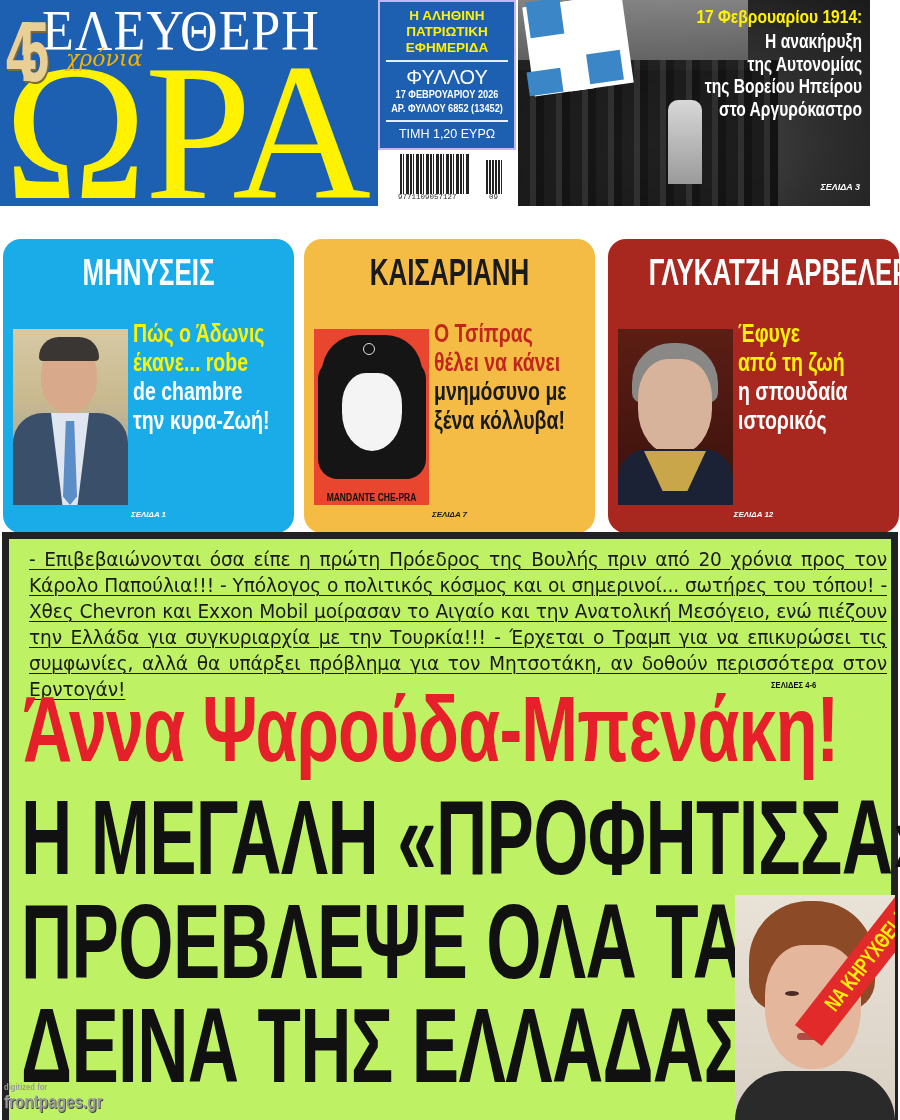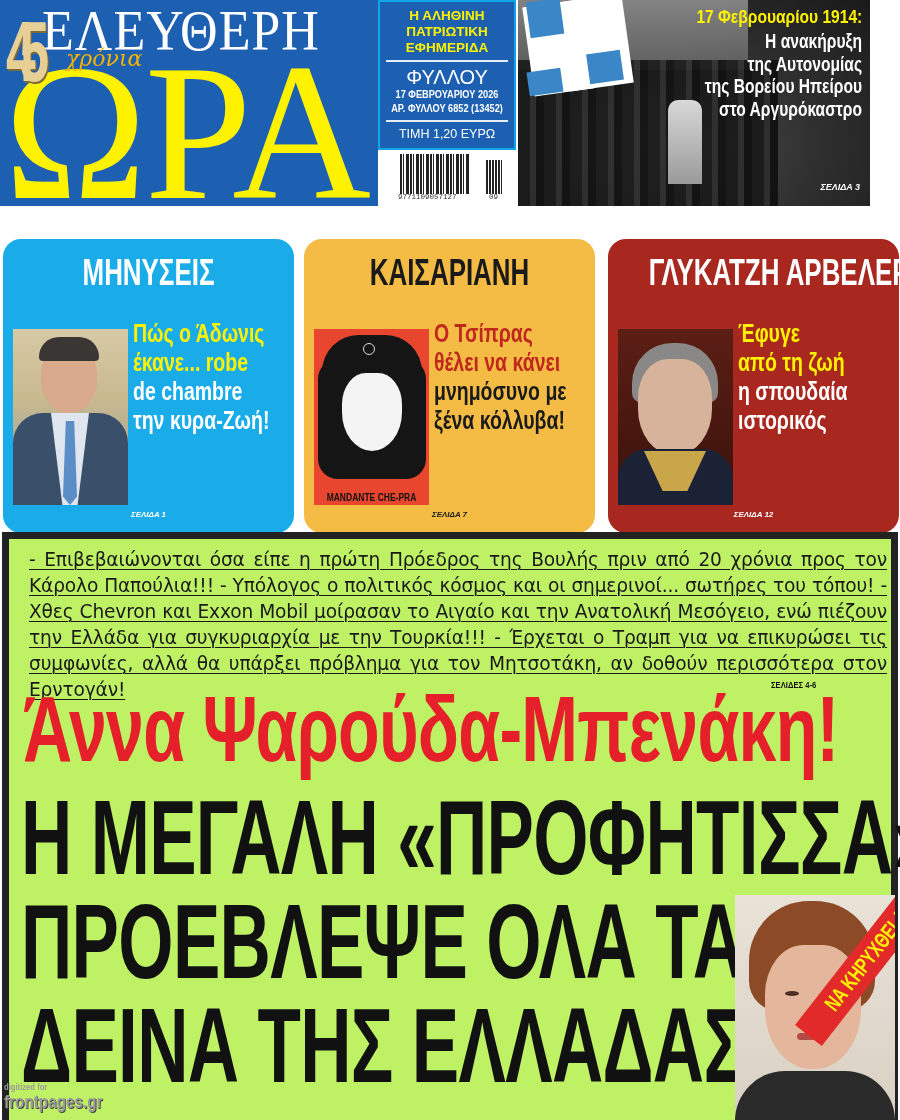--- a/index.html
+++ b/index.html
@@ -6,21 +6,21 @@
   html, body { width: 900px; height: 1120px; background: #ffffff; overflow: hidden; }
   body { position: relative; font-family: "Liberation Sans", sans-serif; }
 
   
   .masthead { position: absolute; left: 0; top: 0; width: 378px; height: 206px; background: #1d5fb0; overflow: hidden; }
   .mast-top { position: absolute; left: 42px; top: 0px; font-family: "Liberation Serif", serif; color: #ffffff; font-size: 56px; letter-spacing: 1px; line-height: 62px; transform: scaleX(0.93); transform-origin: left top; }
   .mast-main { position: absolute; left: 4px; top: 52px; font-family: "Liberation Serif", serif; color: #fff200; font-size: 196px; line-height: 160px; letter-spacing: -2px; transform: scaleX(0.98); transform-origin: left top; }
   .anniv-num { position: absolute; left: 6px; top: 8px; font-family: "Liberation Sans", sans-serif; font-weight: bold; color: #e8cf96; font-size: 86px; line-height: 86px; letter-spacing: -26px; text-shadow: 2px 2px 0 #7d6a3a; transform: scaleX(0.62); transform-origin: left top; }
   .anniv-word { position: absolute; left: 66px; top: 46px; font-family: "DejaVu Serif", serif; font-style: italic; color: #f5b400; font-size: 22px; }
 
-  .infobox { position: absolute; left: 378px; top: 0; width: 138px; height: 150px; background: #1d5fb0; border: 2px solid #0ea5e9; }
+  .infobox { position: absolute; left: 378px; top: 0; width: 138px; height: 150px; background: #1d5fb0; border: 2px solid #c4b5fd; }
   .info-slogan { color: #fff200; font-weight: bold; font-size: 13.5px; line-height: 16px; text-align: center; margin-top: 6px; }
   .info-rule { height: 2px; background: #e6eef8; margin: 4px 6px; }
   .info-day { color: #ffffff; font-size: 20px; text-align: center; line-height: 22px; }
   .info-date, .info-issue { color: #ffffff; font-weight: bold; font-size: 10px; text-align: center; line-height: 14px; transform: scaleX(0.92); }
   .info-price { color: #ffffff; font-weight: normal; font-size: 12.5px; text-align: center; line-height: 16px; }
 
   .barcode-wrap { position: absolute; left: 392px; top: 152px; width: 120px; height: 52px; }
   .barcode { position: absolute; left: 8px; top: 2px; width: 70px; height: 40px;
     background: repeating-linear-gradient(90deg, #222 0 2px, #fff 2px 3px, #222 3px 4px, #fff 4px 6px, #222 6px 9px, #fff 9px 10px); }
   .barcode2 { position: absolute; left: 94px; top: 8px; width: 16px; height: 34px;

